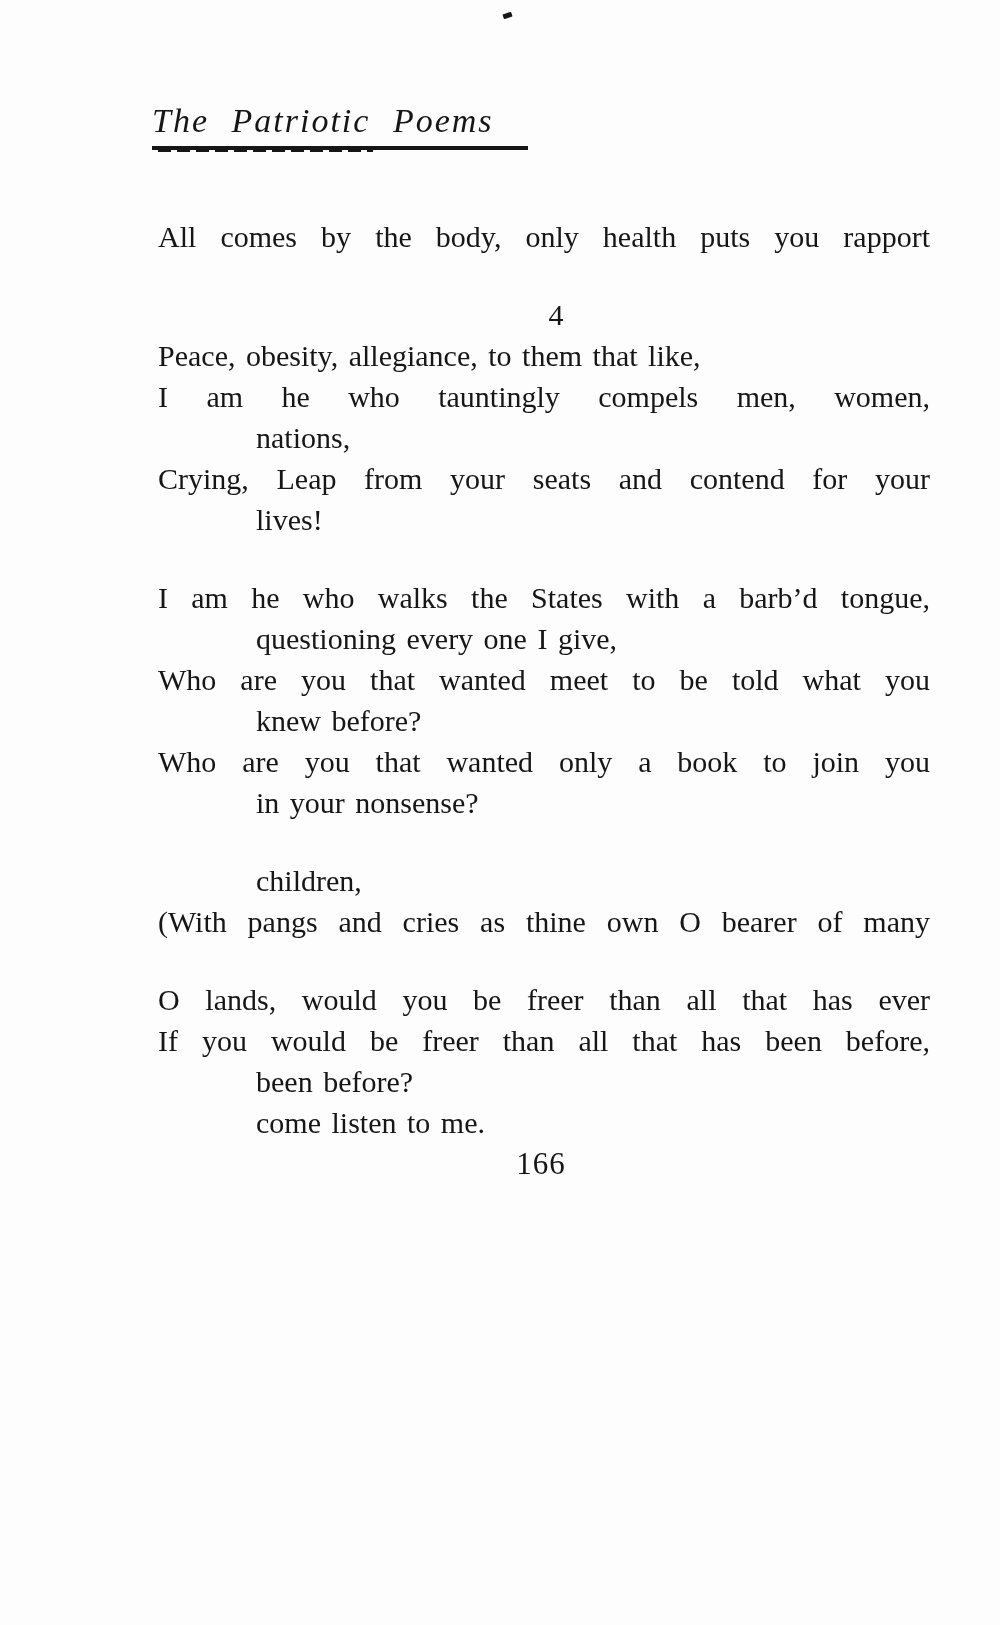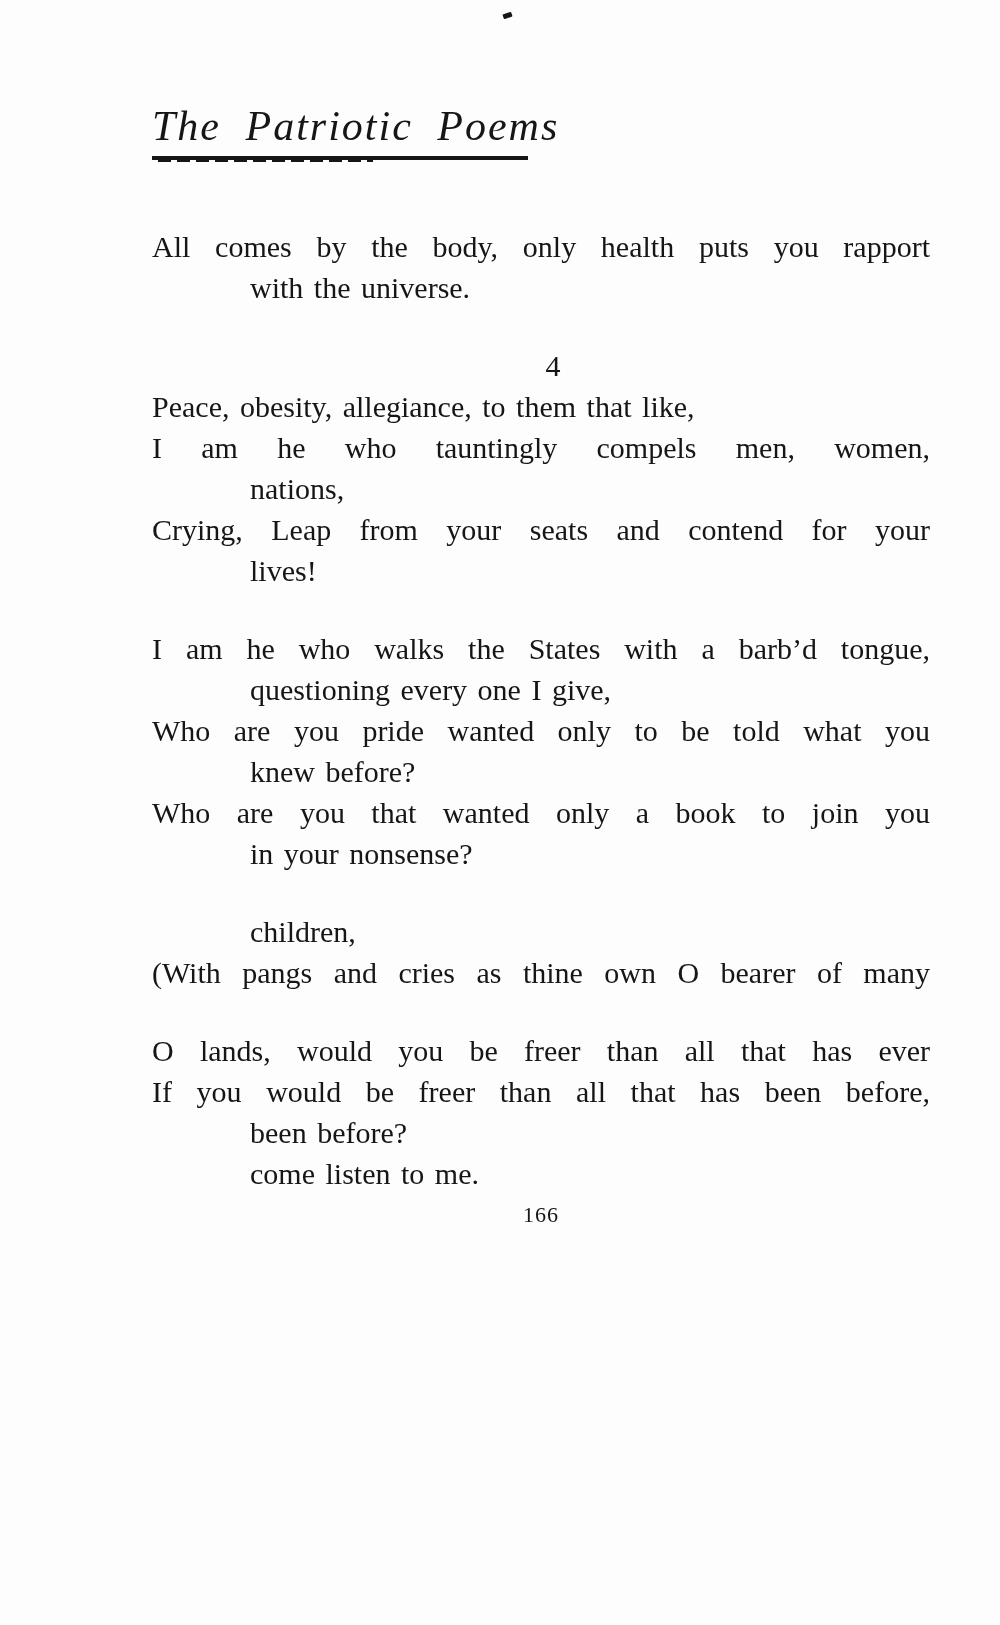--- a/index.html
+++ b/index.html
@@ -25,21 +25,21 @@
     width: 9px;
     height: 5px;
     background: #161616;
     transform: rotate(-18deg);
     border-radius: 1px;
   }
   .running-header { padding-top: 100px; }
   .header-text {
     display: inline-block;
     font-style: italic;
-    font-size: 42px;
+    font-size: 34px;
     letter-spacing: 2px;
     word-spacing: 12px;
     line-height: 1.25;
     padding-right: 10px;
   }
   .rule {
     position: relative;
     width: 376px;
     height: 4px;
     background: #161616;
@@ -52,67 +52,66 @@
     width: 215px;
     height: 3px;
     background: repeating-linear-gradient(90deg, #161616 0 13px, transparent 13px 19px);
   }
   .poem {
     margin-top: 66px;
     font-size: 30px;
     line-height: 41px;
     word-spacing: 3px;
   }
-  .stanza { margin-top: 37px; }
+  .stanza { margin-top: 37px; margin-left: 6px; }
   .stanza:first-child { margin-top: 0; }
   .section-heading {
     text-align: center;
     text-indent: 24px;
     margin-top: 20px;
   }
   .line { white-space: normal; }
   .line.cont { padding-left: 98px; }
   .line.justify { text-align: justify; text-align-last: justify; }
   .page-number {
     text-align: center;
-    font-size: 22px;
+    font-size: 31px;
     line-height: 41px;
     letter-spacing: 1px;
   }
 </style>
 </head>
 <body style="background: rgb(253, 253, 253); color: rgb(22, 22, 22);">
 
 <div class="page">
   <div class="speck"></div>
 
   <div class="running-header">
     <span class="header-text">The Patriotic Poems</span>
     <div class="rule">
       <div class="rule-dash"></div>
     </div>
   </div>
 
   <div class="poem">
       <div class="stanza">
         <div class="line justify">All comes by the body, only health puts you rapport</div>
-        <div class="line cont">with the universe.</div>
       </div>
       <div class="stanza">
         <div class="section-heading">4</div>
         <div class="line">Peace, obesity, allegiance, to them that like,</div>
         <div class="line justify">I am he who tauntingly compels men, women,</div>
         <div class="line cont">nations,</div>
         <div class="line justify">Crying, Leap from your seats and contend for your</div>
         <div class="line cont">lives!</div>
       </div>
       <div class="stanza">
         <div class="line justify">I am he who walks the States with a barb’d tongue,</div>
         <div class="line cont">questioning every one I give,</div>
-        <div class="line justify">Who are you pride wanted only to be told what you</div>
+        <div class="line justify">Who are you that wanted meet to be told what you</div>
         <div class="line cont">knew before?</div>
         <div class="line justify">Who are you that wanted only a book to join you</div>
         <div class="line cont">in your nonsense?</div>
       </div>
       <div class="stanza">
         <div class="line cont">children,</div>
         <div class="line justify">(With pangs and cries as thine own O bearer of many</div>
       </div>
       <div class="stanza">
         <div class="line justify">O lands, would you be freer than all that has ever</div>

